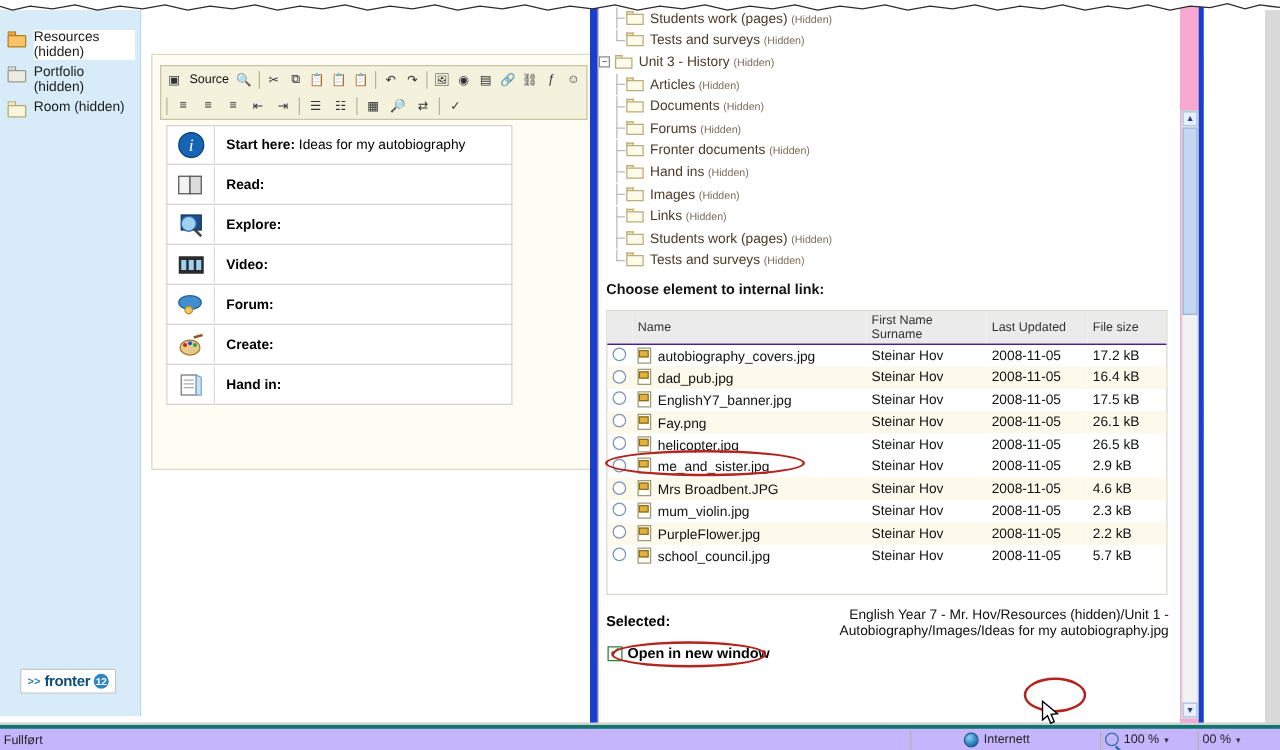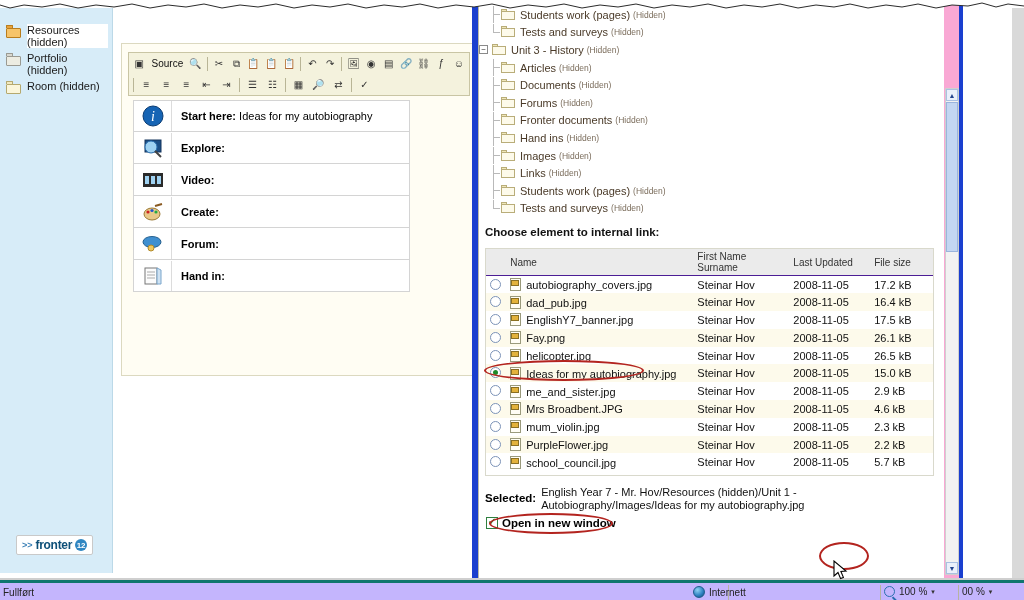--- a/index.html
+++ b/index.html
@@ -105,21 +105,21 @@
   .fic{ width:13px; height:13px; position:relative; display:inline-block; vertical-align:-2px; margin-right:3px;}
   .fic .pg{ position:absolute; left:0; top:0; width:11px; height:13px; background:#fffdf5; border:1px solid #9a9a7c;}
   .fic .im{ position:absolute; left:1px; top:2px; width:8px; height:6px; background:#e3b23c; border:1px solid #8a6f22;}
   .col-name{ width:185px; }
   .col-fn{ width:95px; }
   .col-lu{ width:80px; }
   .col-fs{ width:62px; }
 
   #selected-row{ position:absolute; left:6px; top:486px; width:450px; display:flex; gap:5px; }
   #sel-label{ font-weight:bold; font-size:11.5px; padding-top:6px; white-space:nowrap; }
-  #sel-path{ font-size:11px; line-height:13px; color:#111; }
+  #sel-path{ font-size:11px; line-height:13px; color:#111;text-align:right; }
   #opennew{ position:absolute; left:7px; top:517px; display:flex; align-items:center; gap:4px; }
   .chk{ width:12px; height:12px; border:1px solid #2f7f3f; background:#fff; position:relative;}
   .chk::after{ content:"✔"; position:absolute; left:1px; top:-2px; font-size:10px; color:#1f8a2a;}
   #opennew .lbl{ font-size:11.5px; font-weight:bold; }
 
   .dbtn{ min-width:44px; height:21px; background:#f3f3f0; border:1px solid #a3a394;
     font-size:11px; display:flex; align-items:center; justify-content:center; padding:0 9px; }
   #save-btn{ position:absolute; left:822px; top:546px; }
   #cancel-btn{ position:absolute; left:866px; top:546px; }
 
@@ -157,21 +157,21 @@
   #outer-scroll{ position:absolute; left:1012px; top:8px; width:12px; height:572px;
     background:#d9d9d9; z-index:70; }
 
   
   #statusbar{
     position:absolute; left:0; bottom:0; width:1024px; height:20px;
     background:#c4b5fd; border-top:3px solid #0f766e; z-index:80;
     display:flex; align-items:center; font-size:10px; color:#222;
   }
   #sb-left{ position:absolute; left:3px; top:4px; font-size:10px; }
-  #sb-zone{ position:absolute; left:693px; top:3px; display:flex; align-items:center; gap:4px;}
+  #sb-zone{ position:absolute; left:771px; top:3px; display:flex; gap:4px;}
   .globe{ width:12px; height:12px; border-radius:50%;
     background:radial-gradient(circle at 35% 30%, #8fd2f5 0%, #2b7fc0 60%, #17486f 100%);
     border:1px solid #1d5c8d;}
   #sb-zoom{ position:absolute; left:884px; top:3px; display:flex; align-items:center; gap:4px;}
   .magn{ width:11px; height:11px; border:1.5px solid #2a6fb0; border-radius:50%; position:relative;}
   .magn::after{content:""; position:absolute; right:-3px; bottom:-3px; width:5px; height:1.5px; background:#2a6fb0; transform:rotate(45deg);}
   .caret{ font-size:7px; color:#333; }
   #sb-zoom2{ position:absolute; left:962px; top:3px; display:flex; align-items:center; gap:4px;}
   .sb-div{ position:absolute; top:2px; width:1px; height:16px; background:#b6b3a1;}
 
@@ -277,59 +277,68 @@
       <span class="cl-ic">
         <svg width="22" height="22" viewBox="0 0 22 22">
             <circle cx="11" cy="11" r="10" fill="#1664b4" stroke="#0b3c73"></circle>
             <text x="11" y="16" font-size="14" fill="#fff" text-anchor="middle" font-family="Liberation Serif, serif" font-style="italic">i</text>
           </svg>
       </span>
       <span class="cl-tx"><b>Start here:</b><span> Ideas for my autobiography</span></span>
     </div>
     <div class="cl-row">
       <span class="cl-ic">
+        <svg width="22" height="18" viewBox="0 0 22 18">
+            <rect x="1" y="2" width="9" height="14" fill="#f2f2f2" stroke="#555"></rect>
+            <rect x="10" y="2" width="9" height="14" fill="#dcdcdc" stroke="#555"></rect>
+          </svg>
+      </span>
+      <span class="cl-tx"><b>Read:</b></span>
+    </div>
+    <div class="cl-row">
+      <span class="cl-ic">
         <svg width="22" height="20" viewBox="0 0 22 20">
             <rect x="3" y="2" width="16" height="12" fill="#1d4f86" stroke="#14355c"></rect>
             <circle cx="9" cy="9" r="6" fill="#9fd2f2" stroke="#2a6fb0"></circle>
             <line x1="13" y1="13" x2="19" y2="19" stroke="#444" stroke-width="2"></line>
           </svg>
       </span>
       <span class="cl-tx"><b>Explore:</b></span>
     </div>
     <div class="cl-row">
       <span class="cl-ic">
         <svg width="22" height="18" viewBox="0 0 22 18">
             <rect x="1" y="2" width="20" height="14" fill="#2b2b2b"></rect>
             <rect x="3" y="5" width="4" height="8" fill="#9fd2f2"></rect>
             <rect x="9" y="5" width="4" height="8" fill="#9fd2f2"></rect>
             <rect x="15" y="5" width="4" height="8" fill="#9fd2f2"></rect>
           </svg>
       </span>
       <span class="cl-tx"><b>Video:</b></span>
+    </div>
+    <div class="cl-row">
+      <span class="cl-ic">
+        <svg width="22" height="18" viewBox="0 0 22 18">
+            <ellipse cx="10" cy="7" rx="9" ry="5.5" fill="#3f8fd0" stroke="#25608f"></ellipse>
+            <circle cx="9" cy="13" r="3" fill="#f0c75e" stroke="#b28a28"></circle>
+          </svg>
+      </span>
+      <span class="cl-tx"><b>Forum:</b></span>
     </div>
     <div class="cl-row">
       <span class="cl-ic">
         <svg width="22" height="18" viewBox="0 0 22 18">
             <ellipse cx="10" cy="11" rx="8" ry="6" fill="#e8c98a" stroke="#9c7a36"></ellipse>
             <circle cx="6" cy="9" r="1.6" fill="#cc2222"></circle>
             <circle cx="10" cy="7.5" r="1.6" fill="#2255cc"></circle>
             <circle cx="14" cy="9" r="1.6" fill="#22aa44"></circle>
             <line x1="13" y1="3" x2="20" y2="1" stroke="#8a5a22" stroke-width="2"></line>
           </svg>
       </span>
       <span class="cl-tx"><b>Create:</b></span>
-    </div>
-    <div class="cl-row">
-      <span class="cl-ic">
-        <svg width="22" height="18" viewBox="0 0 22 18">
-            <ellipse cx="10" cy="7" rx="9" ry="5.5" fill="#3f8fd0" stroke="#25608f"></ellipse>
-            <circle cx="9" cy="13" r="3" fill="#f0c75e" stroke="#b28a28"></circle>
-          </svg>
-      </span>
-      <span class="cl-tx"><b>Forum:</b></span>
     </div>
     <div class="cl-row">
       <span class="cl-ic">
         <svg width="22" height="20" viewBox="0 0 22 20">
             <rect x="3" y="2" width="12" height="16" fill="#fcfcfc" stroke="#777"></rect>
             <line x1="5" y1="6" x2="13" y2="6" stroke="#aaa"></line>
             <line x1="5" y1="9" x2="13" y2="9" stroke="#aaa"></line>
             <line x1="5" y1="12" x2="13" y2="12" stroke="#aaa"></line>
             <path d="M15 2 L19 4 L19 18 L15 18 Z" fill="#cfe2f2" stroke="#7aa6cc"></path>
           </svg>
@@ -541,27 +550,20 @@
               <td><span>Steinar</span> <span>Hov</span></td>
               <td>2008-11-05</td>
               <td>26.1 kB</td>
             </tr>
           <tr>
               <td><span class="radio"></span></td>
               <td><span class="fic"><i class="pg"></i><i class="im"></i></span><span>helicopter.jpg</span></td>
               <td><span>Steinar</span> <span>Hov</span></td>
               <td>2008-11-05</td>
               <td>26.5 kB</td>
-            </tr>
-          <tr class="alt">
-              <td><span class="radio on"></span></td>
-              <td><span class="fic"><i class="pg"></i><i class="im"></i></span><span>Ideas for my autobiography.jpg</span></td>
-              <td><span>Steinar</span> <span>Hov</span></td>
-              <td>2008-11-05</td>
-              <td>15.0 kB</td>
             </tr>
           <tr>
               <td><span class="radio"></span></td>
               <td><span class="fic"><i class="pg"></i><i class="im"></i></span><span>me_and_sister.jpg</span></td>
               <td><span>Steinar</span> <span>Hov</span></td>
               <td>2008-11-05</td>
               <td>2.9 kB</td>
             </tr>
           <tr class="alt">
               <td><span class="radio"></span></td>

